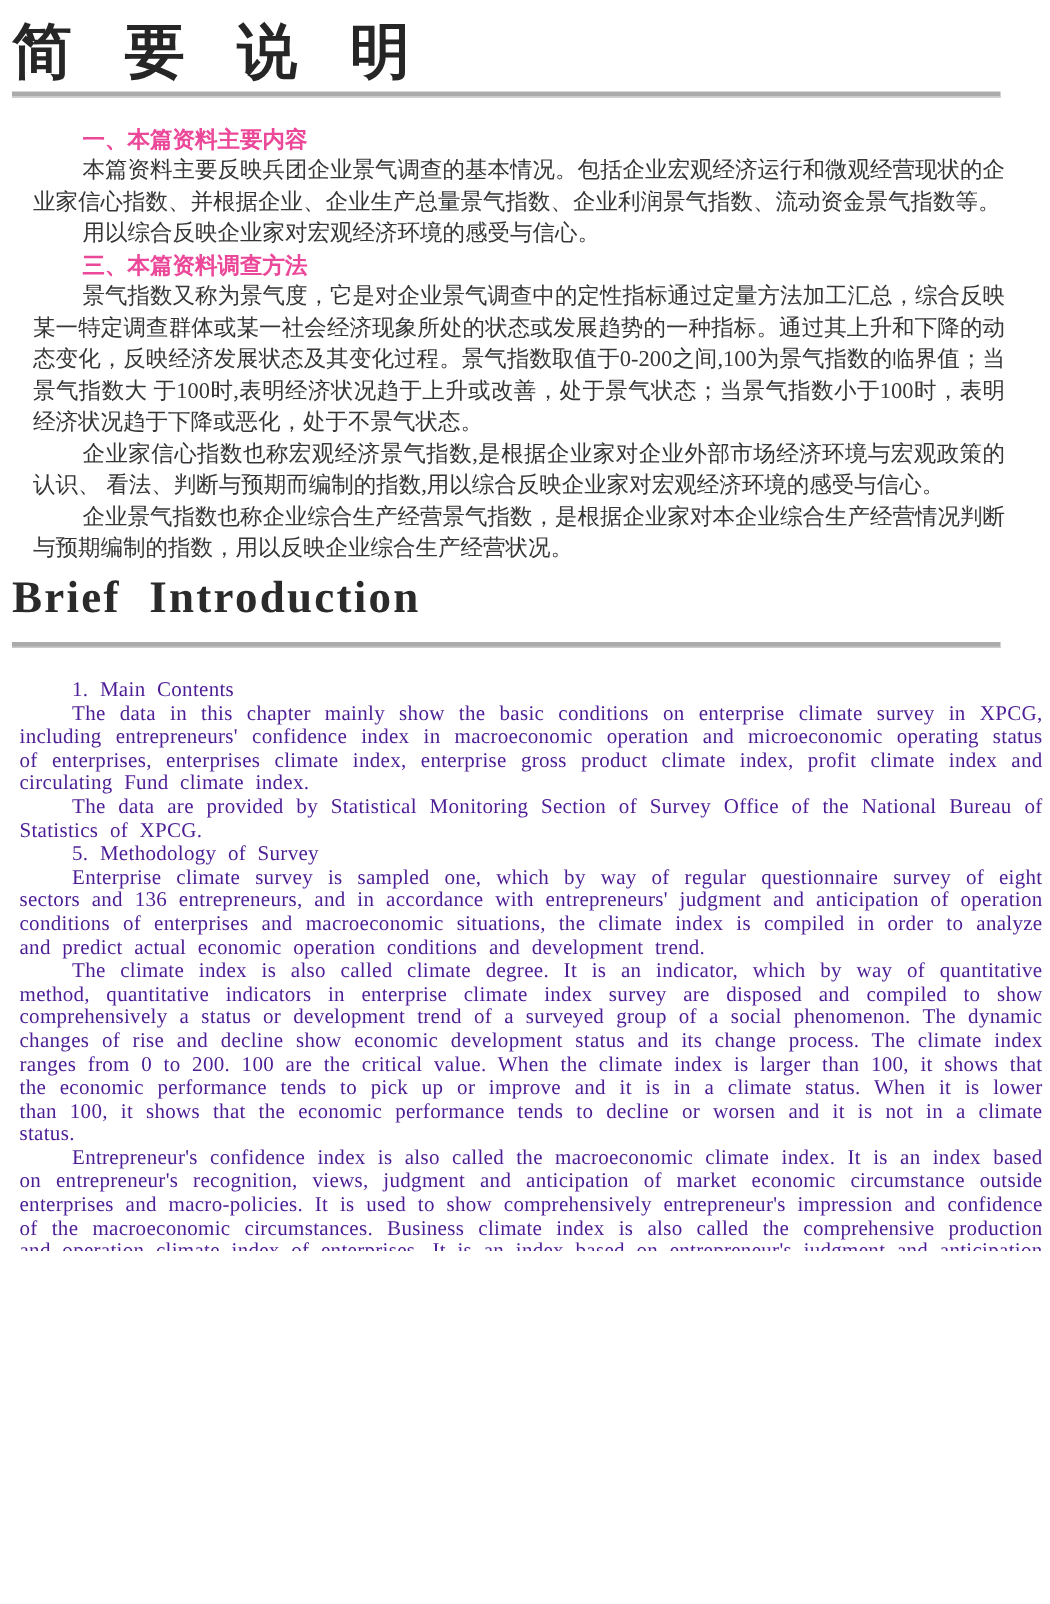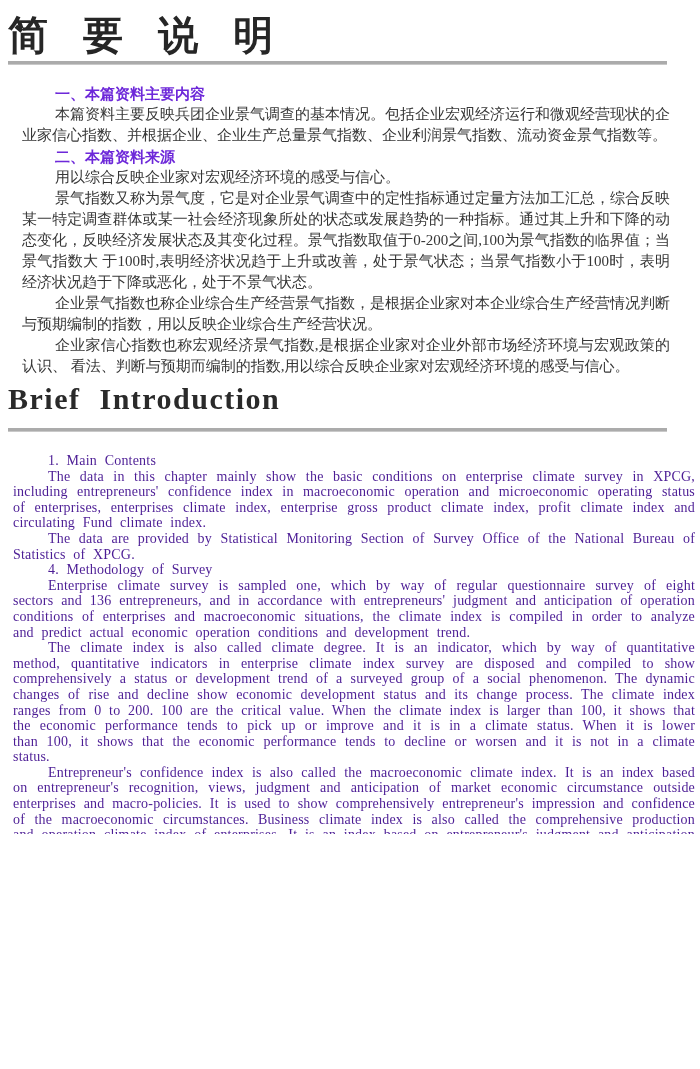--- a/index.html
+++ b/index.html
@@ -33,21 +33,21 @@
     text-align:justify;
     color:#363636;
   }
   .cn-body p{margin:0;text-indent:2.2em;}
   .cn-h{
     margin:0;
     font-family:"Liberation Sans",sans-serif;
     font-weight:bold;
     font-size:15px;line-height:21px;
     text-indent:2.2em;
-    color:#6d28d9;
+    color:#ec4899;
   }
   
   .en-title{
     margin:5px 0 13px 8px;
     font-family:"Liberation Serif",serif;
     font-weight:bold;
     font-size:30px;line-height:33px;
     letter-spacing:1.5px;
     word-spacing:10px;
     color:#2a2a2a;
@@ -68,33 +68,33 @@
 <body>
 
 <div class="page">
 
   <h1 class="cn-title">简 要 说 明</h1>
   <div class="rule"></div>
 
   <div class="cn-body">
     <h2 class="cn-h">一、本篇资料主要内容</h2>
     <p>本篇资料主要反映兵团企业景气调查的基本情况。包括企业宏观经济运行和微观经营现状的企业家信心指数、并根据企业、企业生产总量景气指数、企业利润景气指数、流动资金景气指数等。</p>
-    <h2 class="cn-h">二、本篇资料来源</h2>
     <p>用以综合反映企业家对宏观经济环境的感受与信心。</p>
+    <h2 class="cn-h">三、本篇资料调查方法</h2>
     <p>景气指数又称为景气度，它是对企业景气调查中的定性指标通过定量方法加工汇总，综合反映某一特定调查群体或某一社会经济现象所处的状态或发展趋势的一种指标。通过其上升和下降的动态变化，反映经济发展状态及其变化过程。景气指数取值于0-200之间,100为景气指数的临界值；当景气指数大 于100时,表明经济状况趋于上升或改善，处于景气状态；当景气指数小于100时，表明经济状况趋于下降或恶化，处于不景气状态。</p>
+    <p>企业家信心指数也称宏观经济景气指数,是根据企业家对企业外部市场经济环境与宏观政策的认识、 看法、判断与预期而编制的指数,用以综合反映企业家对宏观经济环境的感受与信心。</p>
     <p>企业景气指数也称企业综合生产经营景气指数，是根据企业家对本企业综合生产经营情况判断与预期编制的指数，用以反映企业综合生产经营状况。</p>
-    <p>企业家信心指数也称宏观经济景气指数,是根据企业家对企业外部市场经济环境与宏观政策的认识、 看法、判断与预期而编制的指数,用以综合反映企业家对宏观经济环境的感受与信心。</p>
   </div>
 
   <h1 class="en-title">Brief Introduction</h1>
   <div class="rule"></div>
 
   <div class="en-body">
     <p class="en-h">1. Main Contents</p>
     <p>The data in this chapter mainly show the basic conditions on enterprise climate survey in XPCG, including entrepreneurs' confidence index in macroeconomic operation and microeconomic operating status of enterprises, enterprises climate index, enterprise gross product climate index, profit climate index and circulating Fund climate index.</p>
     <p>The data are provided by Statistical Monitoring Section of Survey Office of the National Bureau of Statistics of XPCG.</p>
-    <p class="en-h">4. Methodology of Survey</p>
+    <p class="en-h">5. Methodology of Survey</p>
     <p>Enterprise climate survey is sampled one, which by way of regular questionnaire survey of eight sectors and 136 entrepreneurs, and in accordance with entrepreneurs' judgment and anticipation of operation conditions of enterprises and macroeconomic situations, the climate index is compiled in order to analyze and predict actual  economic operation conditions and development trend.</p>
     <p>The climate index is also called climate degree.  It is an indicator, which by way of quantitative method, quantitative indicators in enterprise climate index survey are disposed and compiled to show comprehensively a  status or development trend of a surveyed group of a social phenomenon. The dynamic changes of rise and decline show economic development status and its change process. The climate index ranges from 0 to 200. 100 are the critical value.  When the climate index is larger than 100, it shows that the economic performance tends to pick up or improve and it is in a climate status.  When it is  lower  than  100,  it shows  that  the economic performance tends to decline or worsen and it is not in a climate status.</p>
     <p>Entrepreneur's confidence index is also called the macroeconomic climate index. It is an index based on entrepreneur's recognition, views, judgment and anticipation of market economic circumstance outside enterprises and macro-policies. It is used to show comprehensively   entrepreneur's impression and confidence of the macroeconomic circumstances. Business climate  index is also called the comprehensive production and operation climate index of enterprises. It is an index based on entrepreneur's judgment and anticipation of comprehensive production and situation conditions of his own enterprise. It is used to show the comprehensive production and operation conditions of the enterprise.</p>
   </div>
 
 </div>
 
 </body></html>

